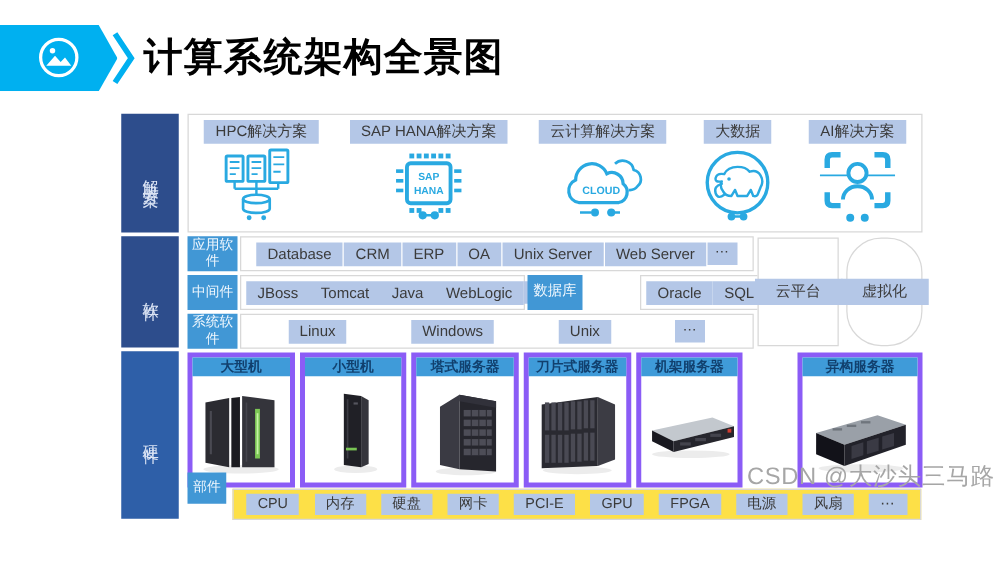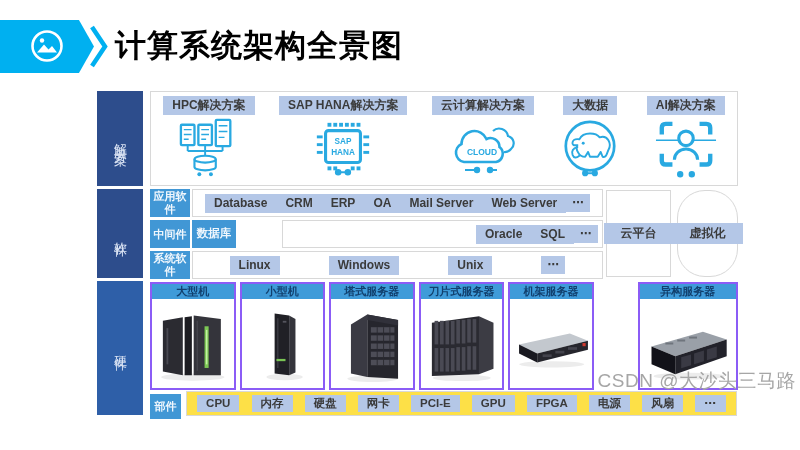--- a/index.html
+++ b/index.html
@@ -15,59 +15,59 @@
 
   
   .sb{position:absolute;left:97px;width:46px;background:#2d4d8c;color:#dbe4f4;
     display:flex;align-items:center;justify-content:center;
     writing-mode:vertical-rl;text-orientation:upright;font-size:13px;letter-spacing:3px;}
   .sb-sol{top:91px;height:95px;}
   .sb-soft{top:189px;height:89px;}
   .sb-hw{top:281px;height:134px;background:#2e5fa8;}
 
   
-  .tag{background:#b4c7e7;color:#3b3b3b;font-size:12px;line-height:1.25;padding:2px 9px;white-space:nowrap;font-weight:bold;}
+  .tag{background:#b4c7e7;color:#3b3b3b;font-size:12px;line-height:1.25;padding:2px 9px;white-space:nowrap;}
   .dots{padding:2px 6px;font-size:11px;letter-spacing:1px;}
 
   
   .solutions{position:absolute;left:150px;top:91px;width:588px;height:95px;border:1px solid #d8d8d8;
     box-sizing:border-box;background:#fff;display:flex;justify-content:space-around;align-items:flex-start;padding-top:4px;}
   .sol-item{display:flex;flex-direction:column;align-items:center;}
   .sol-icon{height:62px;margin-top:3px;}
 
   
   .soft-col{position:absolute;left:150px;top:189px;width:453px;height:90px;
     display:flex;flex-direction:column;justify-content:space-between;}
   .soft-row{display:flex;height:28px;gap:2px;}
   .blue-label{background:#4197d5;color:#f0f7fd;font-size:11px;line-height:1.15;
     display:flex;align-items:center;justify-content:center;text-align:center;
-    width:40px;flex:none;word-break:break-all;padding:0 1px;box-sizing:border-box;font-weight:bold;}
+    width:40px;flex:none;word-break:break-all;padding:0 1px;box-sizing:border-box;}
   .soft-box{border:1px solid #d8d8d8;box-sizing:border-box;background:#fff;
     display:flex;align-items:center;flex:1;justify-content:space-between;padding:0 12px;}
   .c-mw1{flex:none;width:228px;justify-content:space-around;padding:0 4px;}
   .db-label{width:44px;font-size:11.5px;}
   .c-mw2{justify-content:flex-end;padding:0 4px;margin-left:44px;}
   .sys-box{justify-content:space-around;}
 
   .side-box{position:absolute;top:190px;height:87px;border:1px solid #d8d8d8;box-sizing:border-box;
     display:flex;align-items:center;justify-content:center;background:#fff;}
   .side-cloud{left:606px;width:65px;}
   .side-virt{left:677px;width:61px;border-radius:28px;}
   .side-box .tag{font-size:12px;padding:3px 17px;}
 
   
   .hw-cards{position:absolute;left:150px;top:282px;width:588px;height:108px;display:flex;gap:4px;}
-  .hw-card{flex:1;border:2px solid #8b5cf6;box-sizing:border-box;background:#fff;display:flex;flex-direction:column;}
+  .hw-card{flex:1;border:4px solid #8b5cf6;box-sizing:border-box;background:#fff;display:flex;flex-direction:column;}
   .hw-card:last-child{flex:1.18;margin-left:40px;}
   .hw-head{height:15px;flex:none;background:#3f9bd9;color:#11406e;font-size:11px;font-weight:600;
     display:flex;align-items:center;justify-content:center;}
   .hw-img{flex:1;display:flex;align-items:center;justify-content:center;overflow:hidden;}
   .hw-img svg{width:100%;height:100%;}
 
-  .comp-label{position:absolute;left:150px;top:394px;width:31px;height:25px;font-size:11px;}
+  .comp-label{position:absolute;left:150px;top:378px;width:31px;height:25px;font-size:11px;}
   .comp-box{position:absolute;left:186px;top:391px;width:551px;height:25px;border:1px solid #d8d8d8;
     box-sizing:border-box;background:#fde047;display:flex;align-items:center;justify-content:space-around;padding:0 4px;}
   .comp-box .tag{font-size:11.5px;padding:1.5px 9px;}
 
   .watermark{position:absolute;right:4px;bottom:2px;font-size:19px;color:#a6a6a6;letter-spacing:.5px;white-space:nowrap;}
 </style>
 </head>
 <body>
 
 <div id="stage">
@@ -201,28 +201,35 @@
 
   <div class="soft-col">
 
     <div class="soft-row">
       <div class="blue-label">应用软件</div>
       <div class="soft-box">
         <span class="tag">Database</span>
         <span class="tag">CRM</span>
         <span class="tag">ERP</span>
         <span class="tag">OA</span>
-        <span class="tag">Mail Server</span>
+        <span class="tag">Unix Server</span>
         <span class="tag">Web Server</span>
         <span class="tag dots">⋯</span>
       </div>
     </div>
 
     <div class="soft-row">
       <div class="blue-label">中间件</div>
+      <div class="soft-box c-mw1">
+        <span class="tag">JBoss</span>
+        <span class="tag">Tomcat</span>
+        <span class="tag">Java</span>
+        <span class="tag">WebLogic</span>
+        <span class="tag dots">⋯</span>
+      </div>
       <div class="blue-label db-label">数据库</div>
       <div class="soft-box c-mw2">
         <span class="tag">Oracle</span>
         <span class="tag">SQL</span>
         <span class="tag dots">⋯</span>
       </div>
     </div>
 
     <div class="soft-row">
       <div class="blue-label">系统软件</div>

